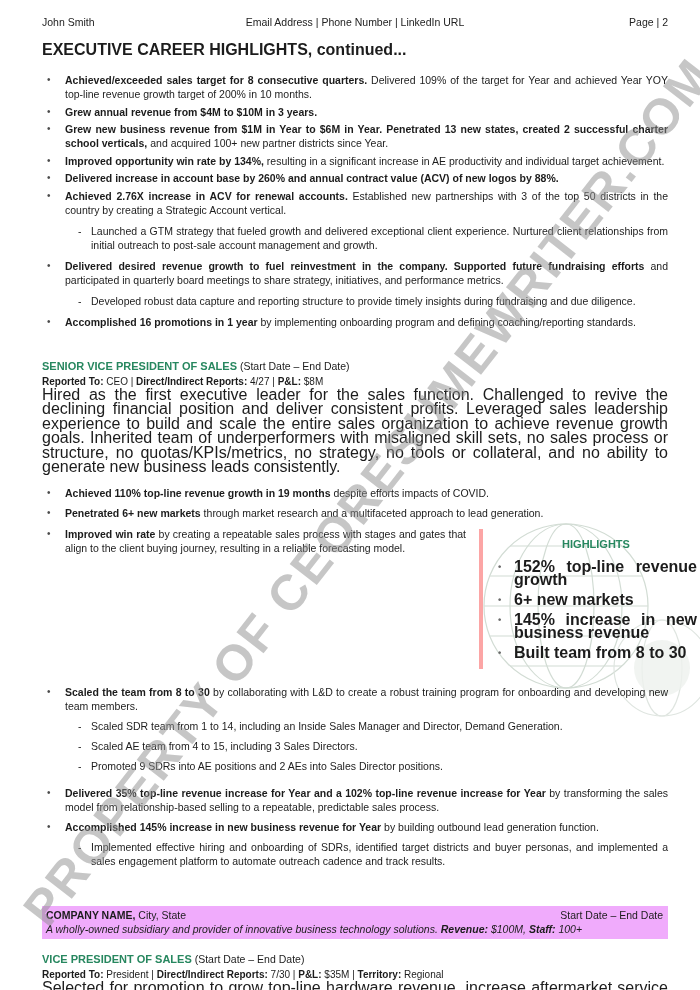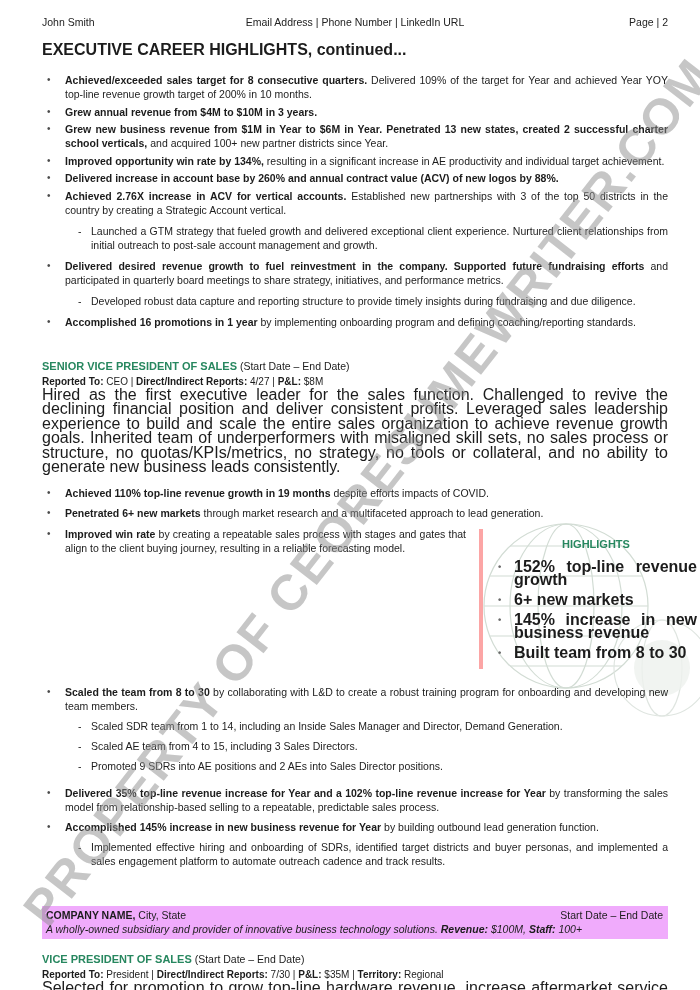--- a/index.html
+++ b/index.html
@@ -145,21 +145,21 @@
             <span class="b-dot"></span>
             <div class="b-txt">
               <p><span class="bold">Delivered increase in account base by 260% and annual contract value (ACV) of new logos by 88%.</span><span></span></p>
             </div>
           </div>
         </li>
       <li>
           <div class="b-row">
             <span class="b-dot"></span>
             <div class="b-txt">
-              <p><span class="bold">Achieved 2.76X increase in ACV for vertical accounts.</span><span> Established new partnerships with 3 of the top 50 districts in the country by creating a Strategic Account vertical.</span></p>
+              <p><span class="bold">Achieved 2.76X increase in ACV for renewal accounts.</span><span> Established new partnerships with 3 of the top 50 districts in the country by creating a Strategic Account vertical.</span></p>
         <ul class="sub">
           <li>
                   <span class="s-dash"></span>
                   <span class="s-txt">Launched a GTM strategy that fueled growth and delivered exceptional client experience. Nurtured client relationships from initial outreach to post-sale account management and growth.</span>
                 </li>
         </ul>
             </div>
           </div>
         </li>
       <li>

